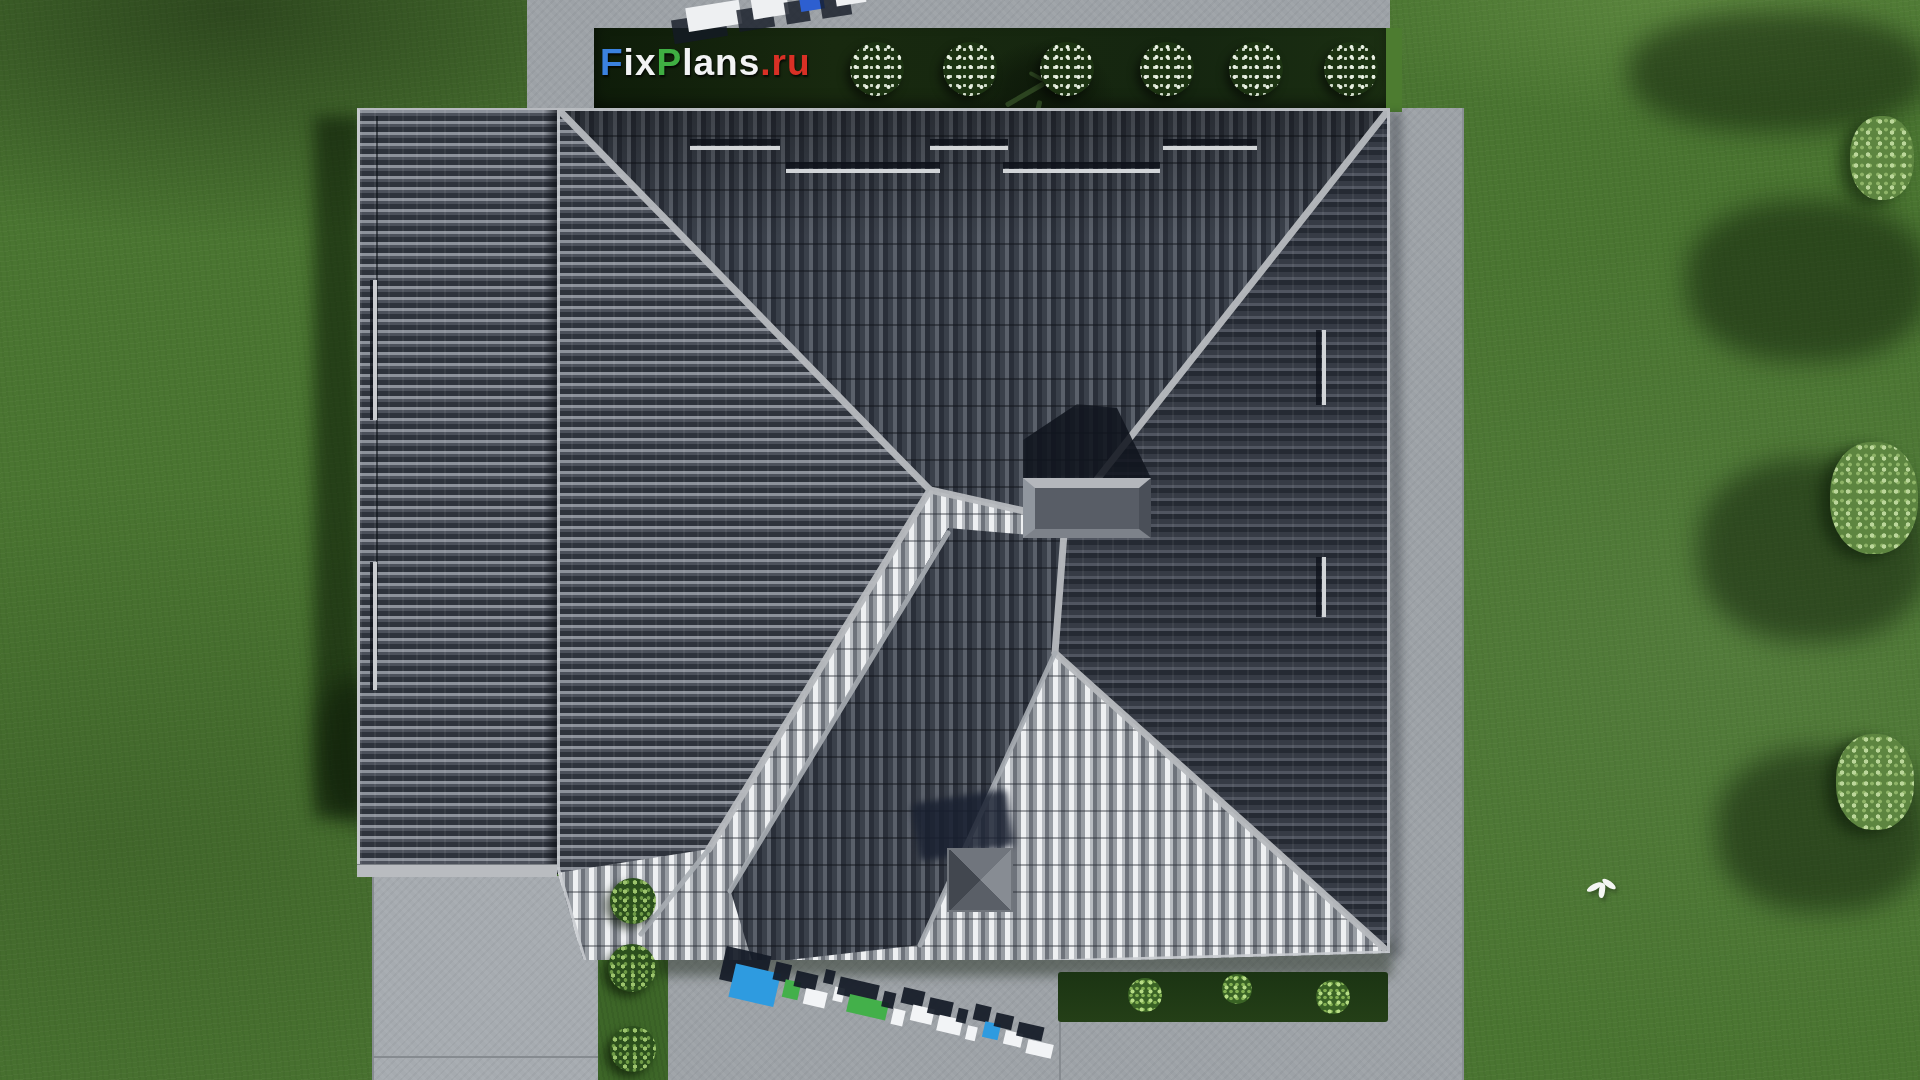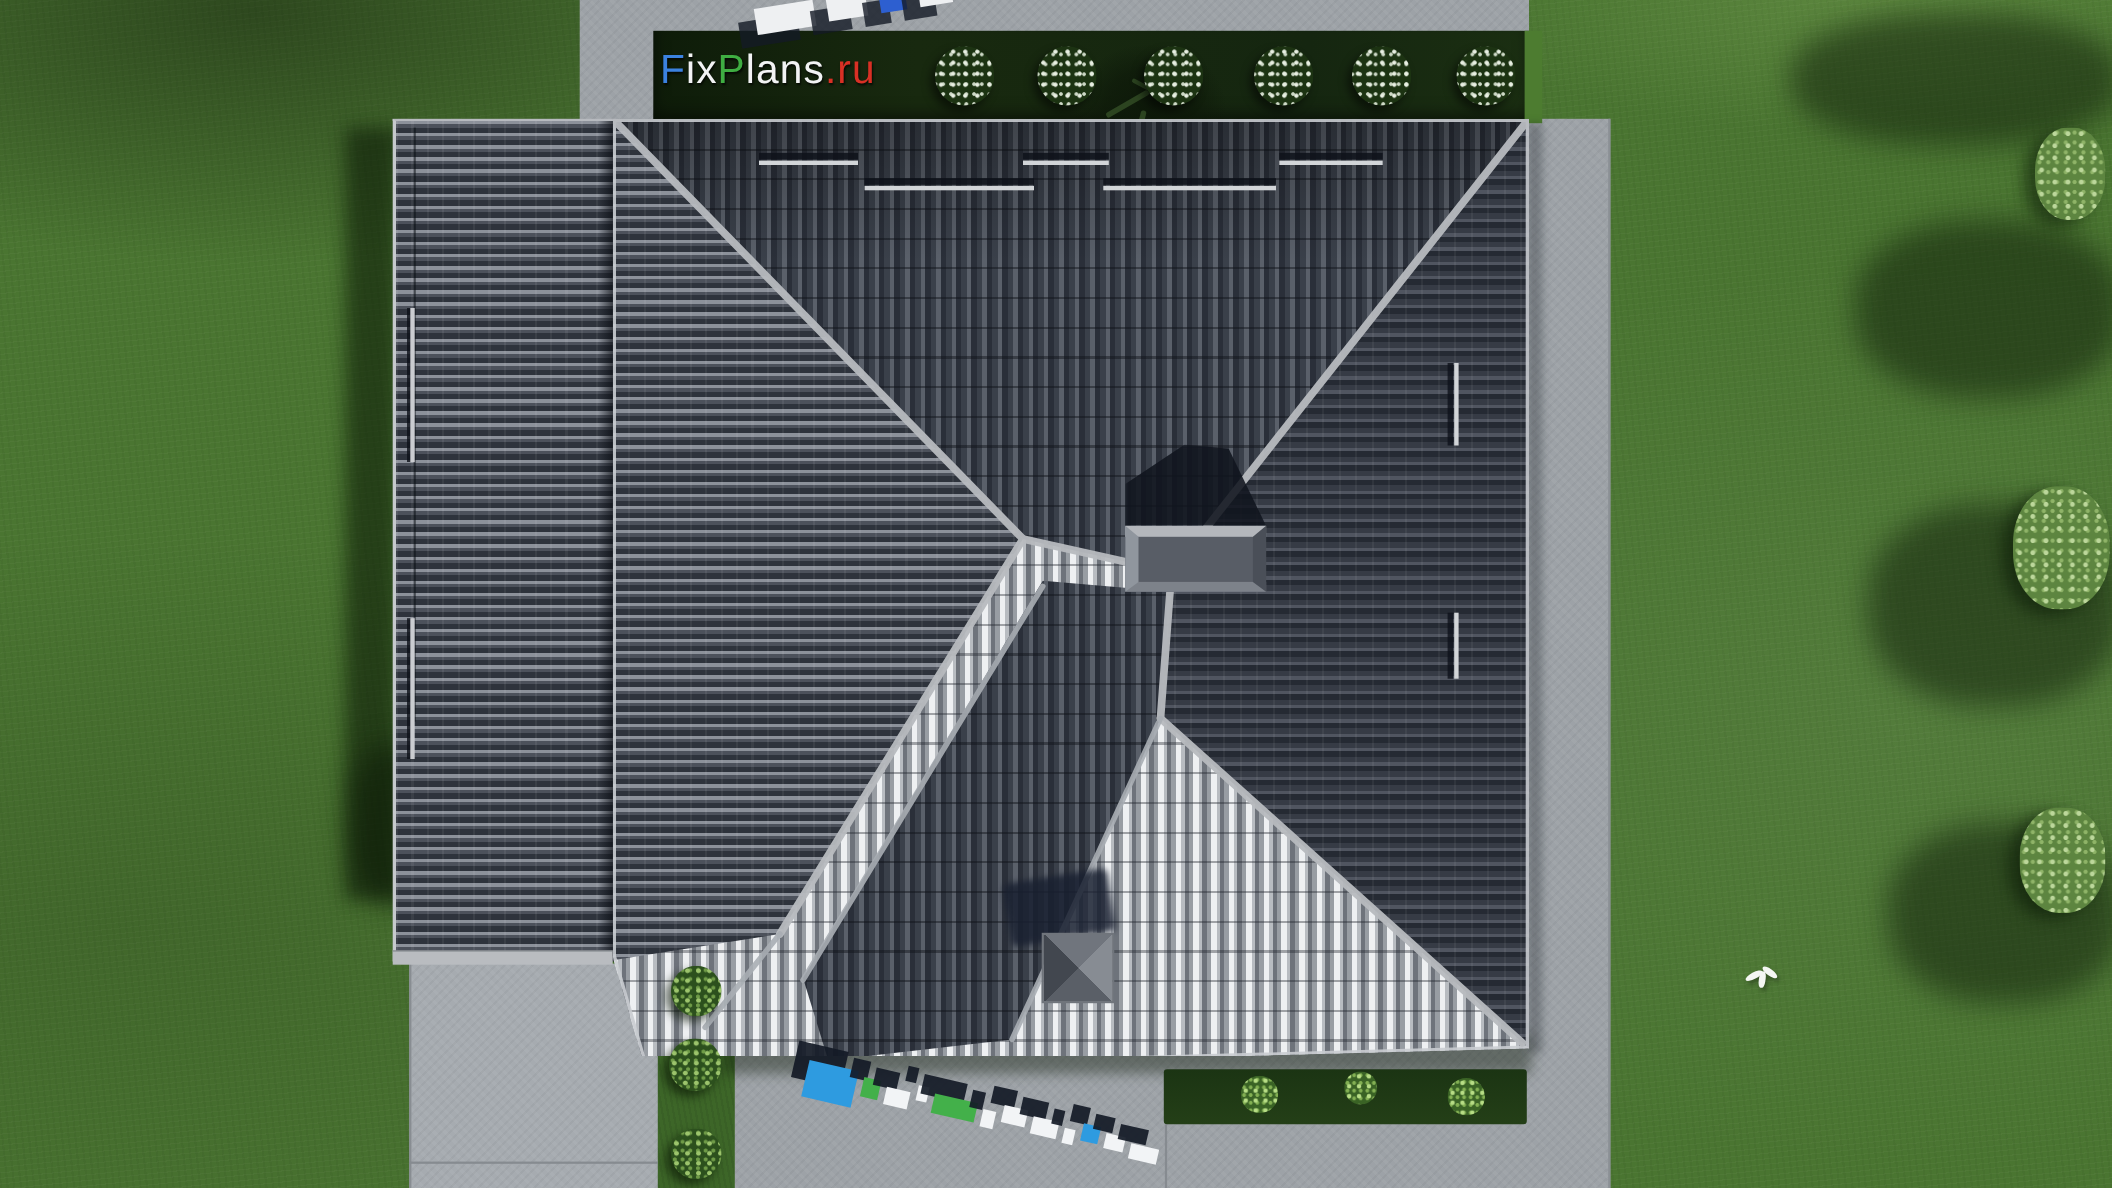--- a/index.html
+++ b/index.html
@@ -27,21 +27,21 @@
   #strip-grass{left:598px;top:870px;width:70px;height:210px;background-color:#3d6628;background-image:
     repeating-linear-gradient(80deg, rgba(0,0,0,.06) 0 2px, transparent 2px 5px);}
   #pave-bottom{left:668px;top:870px;width:792px;height:210px;}
   .joint{background:#868b90;}
 
   
   #hedge{left:594px;top:28px;width:796px;height:84px;
     background:linear-gradient(90deg,#0e1c09,#18290f 30%,#152610 75%,#1b2f12);
     box-shadow:inset 0 -8px 14px rgba(0,0,0,.5);}
   #hedge-end{left:1386px;top:28px;width:16px;height:84px;background:#4d7c30;}
-  #logo{left:600px;top:42px;font-weight:normal;font-size:37px;letter-spacing:1px;
+  #logo{left:600px;top:42px;font-weight:bold;font-size:37px;letter-spacing:1px;
     text-shadow:1px 2px 2px rgba(0,0,0,.75);white-space:nowrap;}
   #tree-top{left:975px;top:40px;width:140px;height:115px;
     background:radial-gradient(closest-side, rgba(13,24,9,.96), rgba(13,24,9,.65) 58%, transparent);}
   #tree-top i{position:absolute;background:#2c4420;border-radius:2px;}
 
   
   .bush{border-radius:50%;background-color:#1c3312;background-image:
     radial-gradient(circle,#e8efe2 1.6px,transparent 2.3px),
     radial-gradient(circle,#cfdac8 1.3px,transparent 2px);
     background-size:11px 10px,7px 9px;background-position:0 0,4px 3px;

